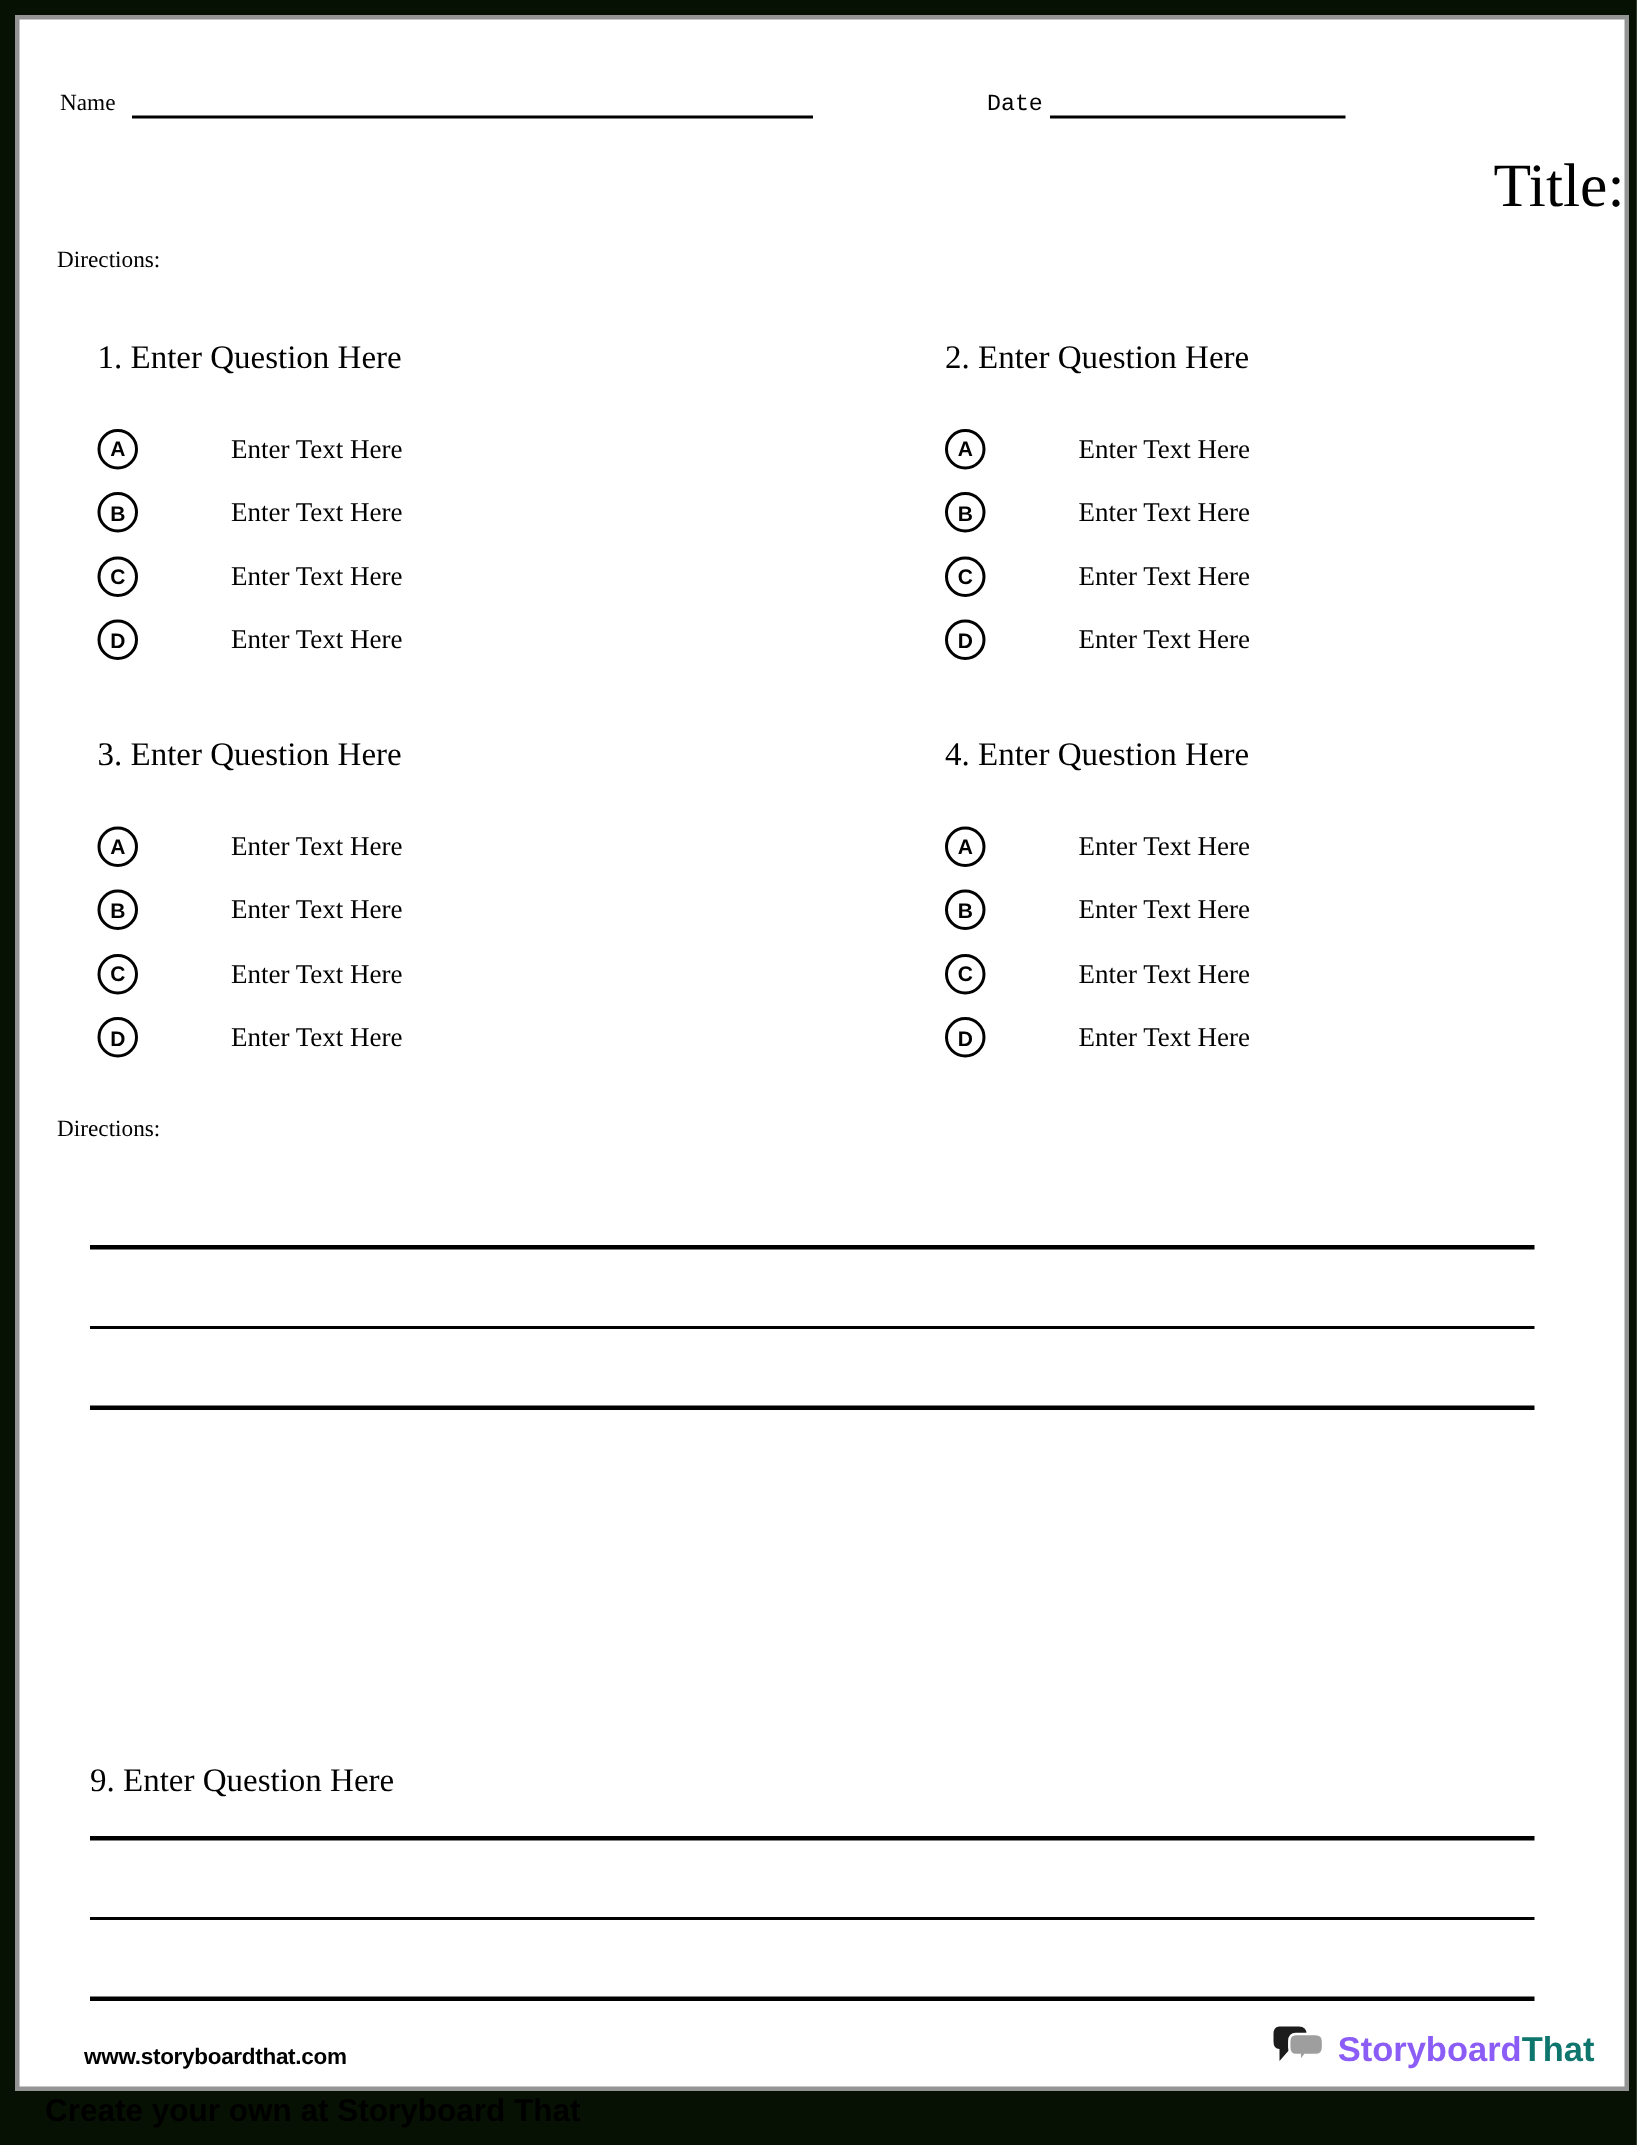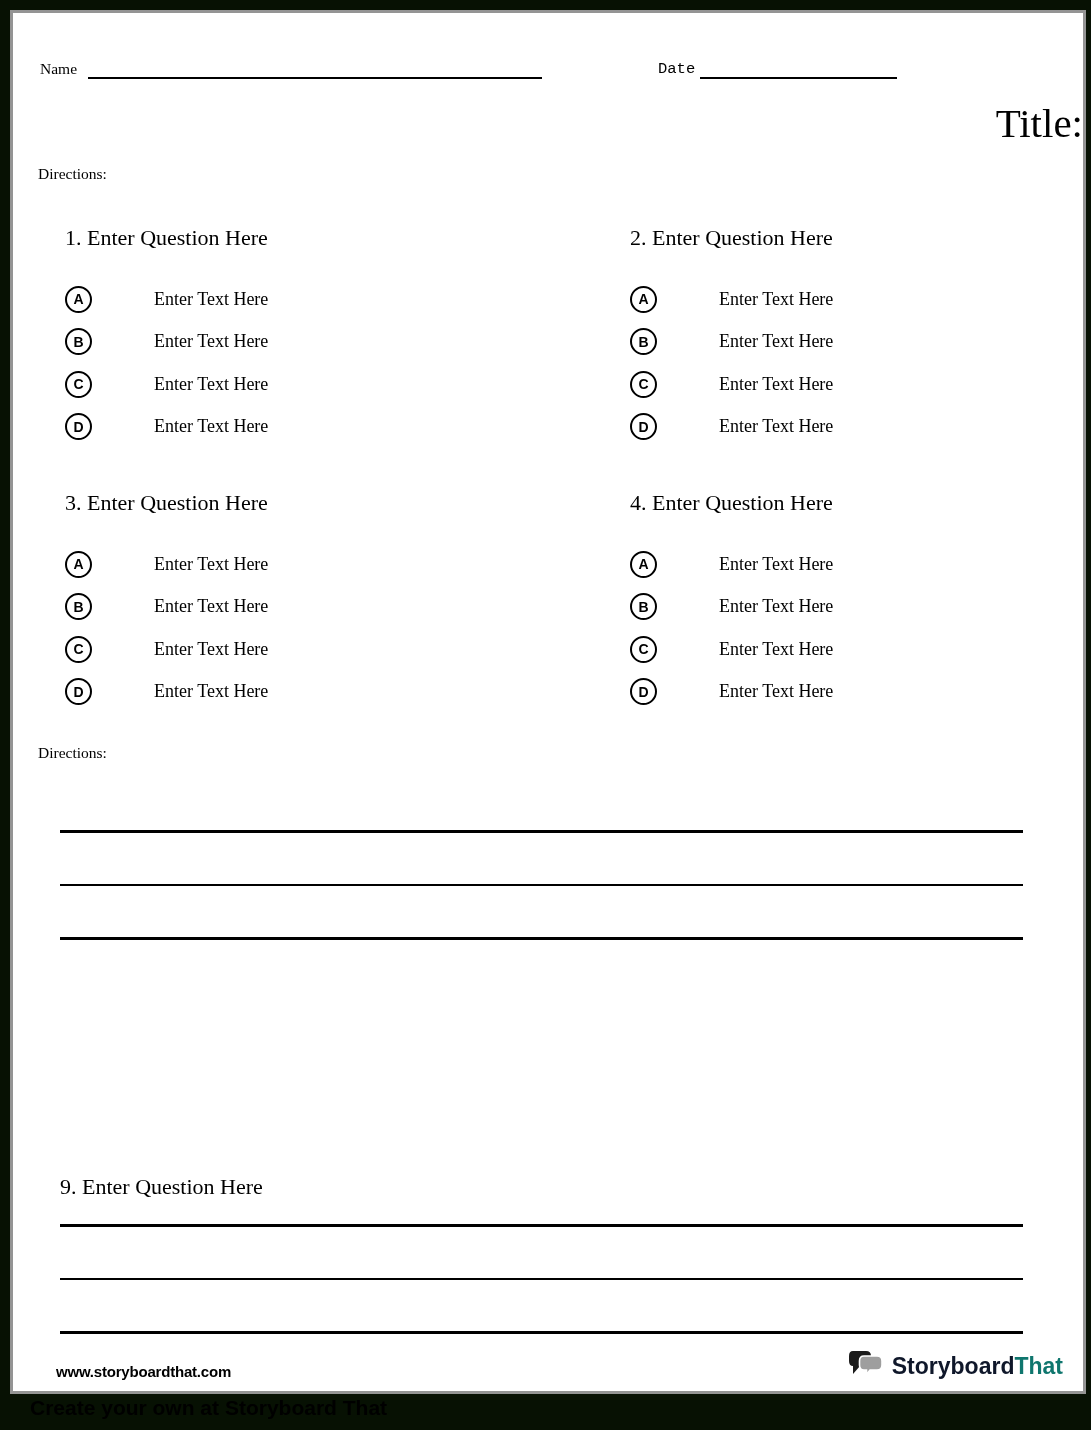--- a/index.html
+++ b/index.html
@@ -35,21 +35,21 @@
   .openq.q5 { top:792px; }
   .openq.q6 { top:977px; }
   .openq.q7 { top:1162px; }
   .answer-line { height:2.5px; background:#000; margin-top:51px; }
   .answer-line.first { margin-top:25px; }
 
   .footer-site { position:absolute; left:15px; top:1350px; font-size:15px;
                  font-family:"Liberation Sans", sans-serif; font-weight:700; letter-spacing:-0.2px;margin-left:28px; }
   .logo { position:absolute; right:20px; top:1336px; display:flex; align-items:center;
           gap:7px; font-family:"Liberation Sans", sans-serif; font-size:23px; }
-  .logo .primary { color:#0f172a; font-weight:700; }
+  .logo .primary { color:#8b5cf6; font-weight:700; }
   .logo .secondary { color:#0f766e; font-weight:700; }
 
   .bottom-text { position:absolute; left:30px; top:1396px; color:#000;
                  font-family:"Liberation Sans", sans-serif; font-weight:700; font-size:21px; }
 </style>
 </head>
 <body>
 
 <div class="canvas">
   <div class="page">

